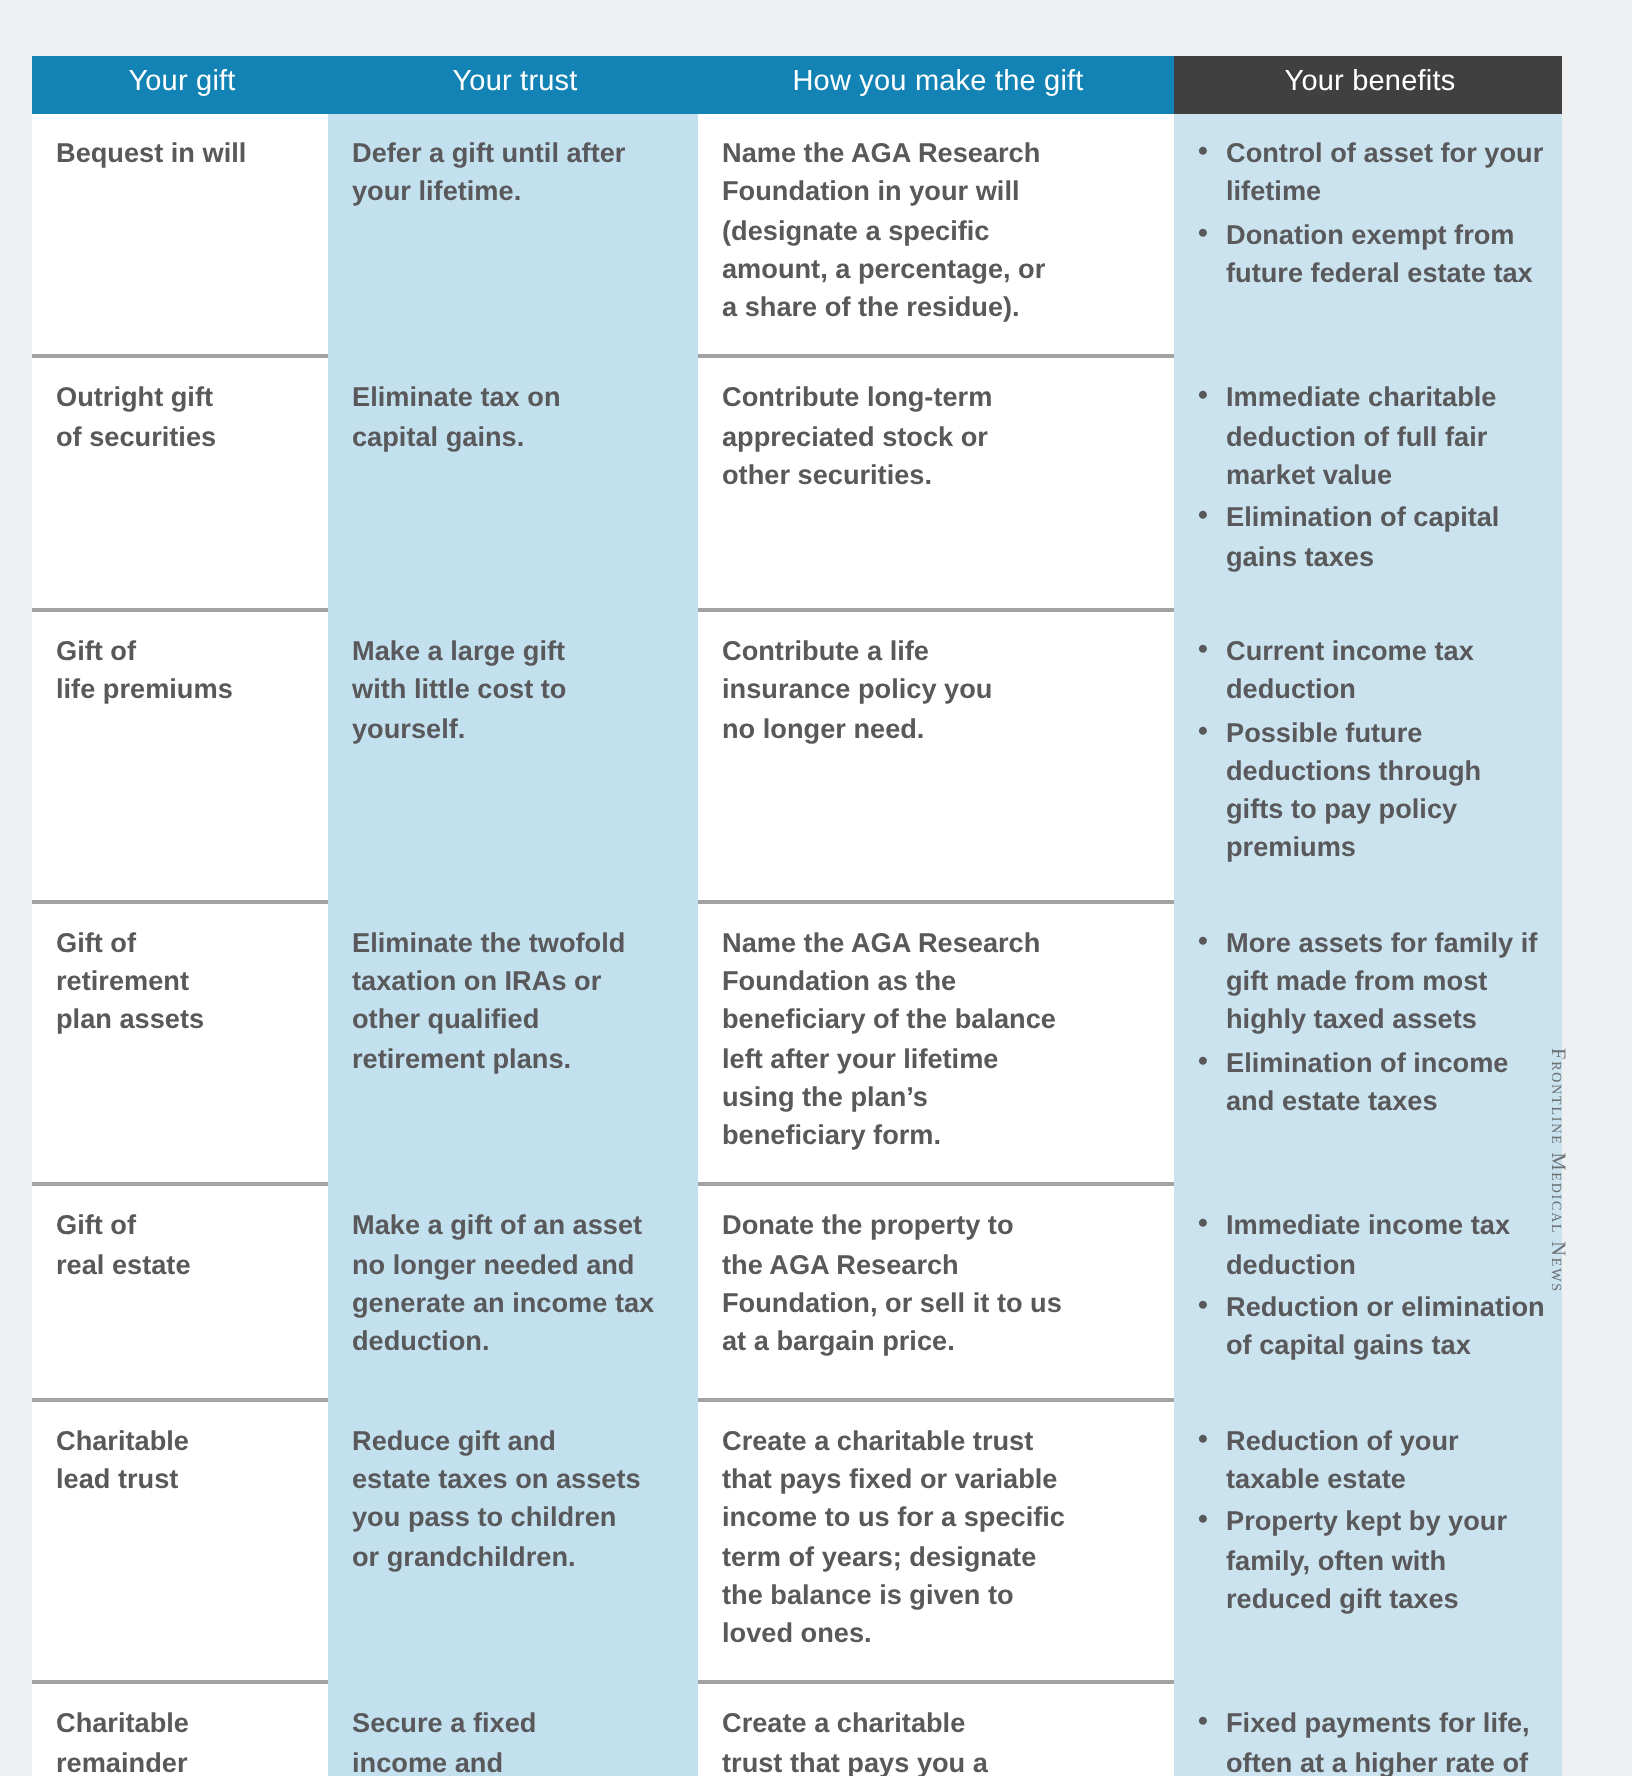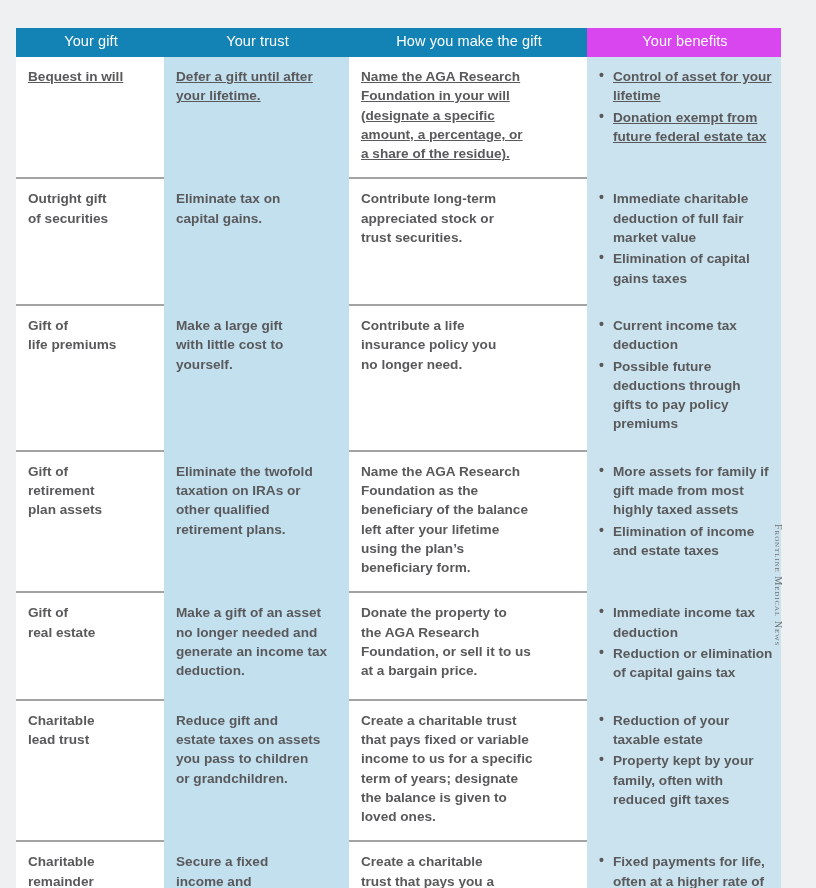--- a/index.html
+++ b/index.html
@@ -42,34 +42,34 @@
     font-size: 14.5px;
     font-weight: normal;
     text-align: center;
     padding: 6px 10px 7px 12px;
     letter-spacing: 0.1px;
     line-height: 1.1;
     vertical-align: middle;
     height: 12px;
   }
   thead th.h2 { background: #1283b4; }
-  thead th.h4 { background: #d946ef; }
+  thead th.h4 { background: #404040; }
 
   
   tbody td {
     vertical-align: top;
     padding: 10px 14px 14px 12px;
     font-size: 13.6px;
     font-weight: bold;
     line-height: 1.42;
     color: #59595b;
     background: #ffffff;
     border-top: 2px solid #a3a3a3;
   }
-  tbody tr:first-child td { border-top: none; text-decoration: underline; }
+  tbody tr:first-child td { border-top: none; }
   tbody td.col-goal {
     background: #c3e0ef;
     border-top: 2px solid #c3e0ef;
   }
   tbody tr:first-child td.col-goal { border-top: none; }
   tbody td.col-benefits {
     background: #cbe3ee;
     border-top: 2px solid #cbe3ee;
     padding-right: 8px;
   }
@@ -173,21 +173,21 @@
           <td class="col-goal">
             <div class="cell-lines">
               <span>Eliminate tax on</span>
               <span>capital gains.</span>
             </div>
           </td>
           <td>
             <div class="cell-lines">
               <span>Contribute long-term</span>
               <span>appreciated stock or</span>
-              <span>trust securities.</span>
+              <span>other securities.</span>
             </div>
           </td>
           <td class="col-benefits">
             <ul class="benefits">
               <li>Immediate charitable deduction of full fair market value</li>
               <li>Elimination of capital gains taxes</li>
             </ul>
           </td>
         </tr>
         <tr>

